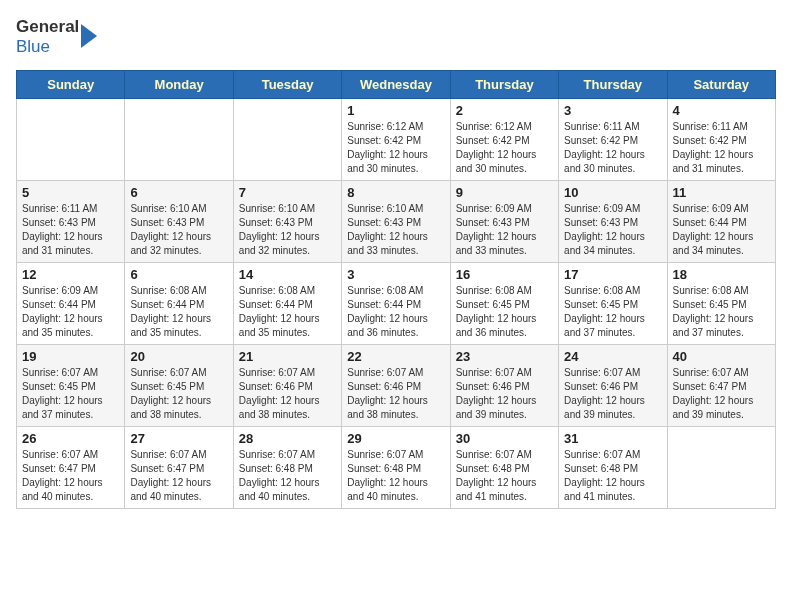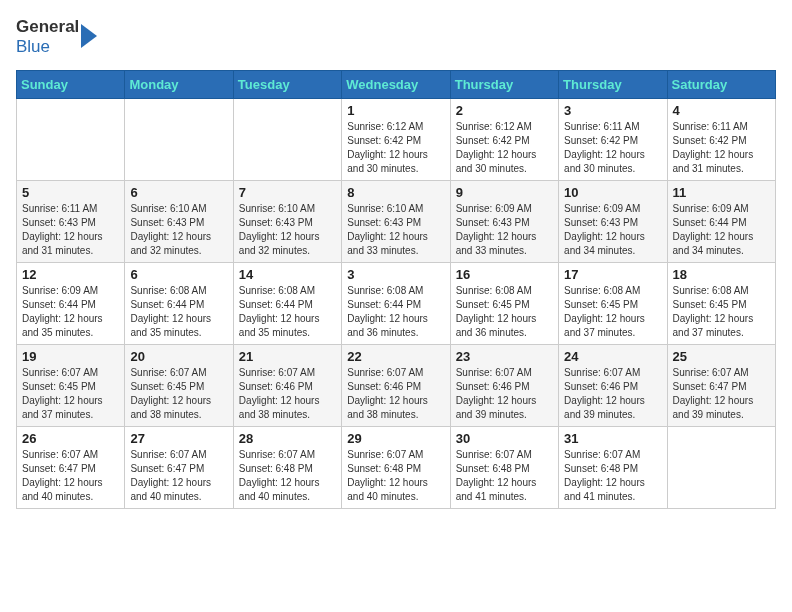--- a/index.html
+++ b/index.html
@@ -25,23 +25,23 @@
     .main-title { font-size: 36px; font-weight: bold; color: #333; }
     .sub-title { font-size: 16px; color: #555; }
 
     .calendar {
       width: 100%;
       border-collapse: collapse;
       font-size: 11px;
     }
     .calendar thead th {
       background-color: #2a6db5;
-      color: #5eead4;
+      color: #fef9c3;
       padding: 6px 4px;
-      text-align: left;
+      text-align: center;
       font-size: 13px;
       font-weight: bold;
       border: 1px solid #1a5a9a;
     }
     .calendar tbody td {
       border: 1px solid #ccc;
       vertical-align: top;
       padding: 4px 5px;
       width: calc(100% / 7);
       height: 80px;
@@ -247,21 +247,21 @@
 Sunset: 6:46 PM
 Daylight: 12 hours and 39 minutes.</div>
         </td>
         <td>
           <div class="day-number">24</div>
           <div class="day-info" style="white-space: pre-line;">Sunrise: 6:07 AM
 Sunset: 6:46 PM
 Daylight: 12 hours and 39 minutes.</div>
         </td>
         <td>
-          <div class="day-number">25</div>
+          <div class="day-number">40</div>
           <div class="day-info" style="white-space: pre-line;">Sunrise: 6:07 AM
 Sunset: 6:47 PM
 Daylight: 12 hours and 39 minutes.</div>
         </td>
       </tr>
       <tr>
         <td>
           <div class="day-number">26</div>
           <div class="day-info" style="white-space: pre-line;">Sunrise: 6:07 AM
 Sunset: 6:47 PM

